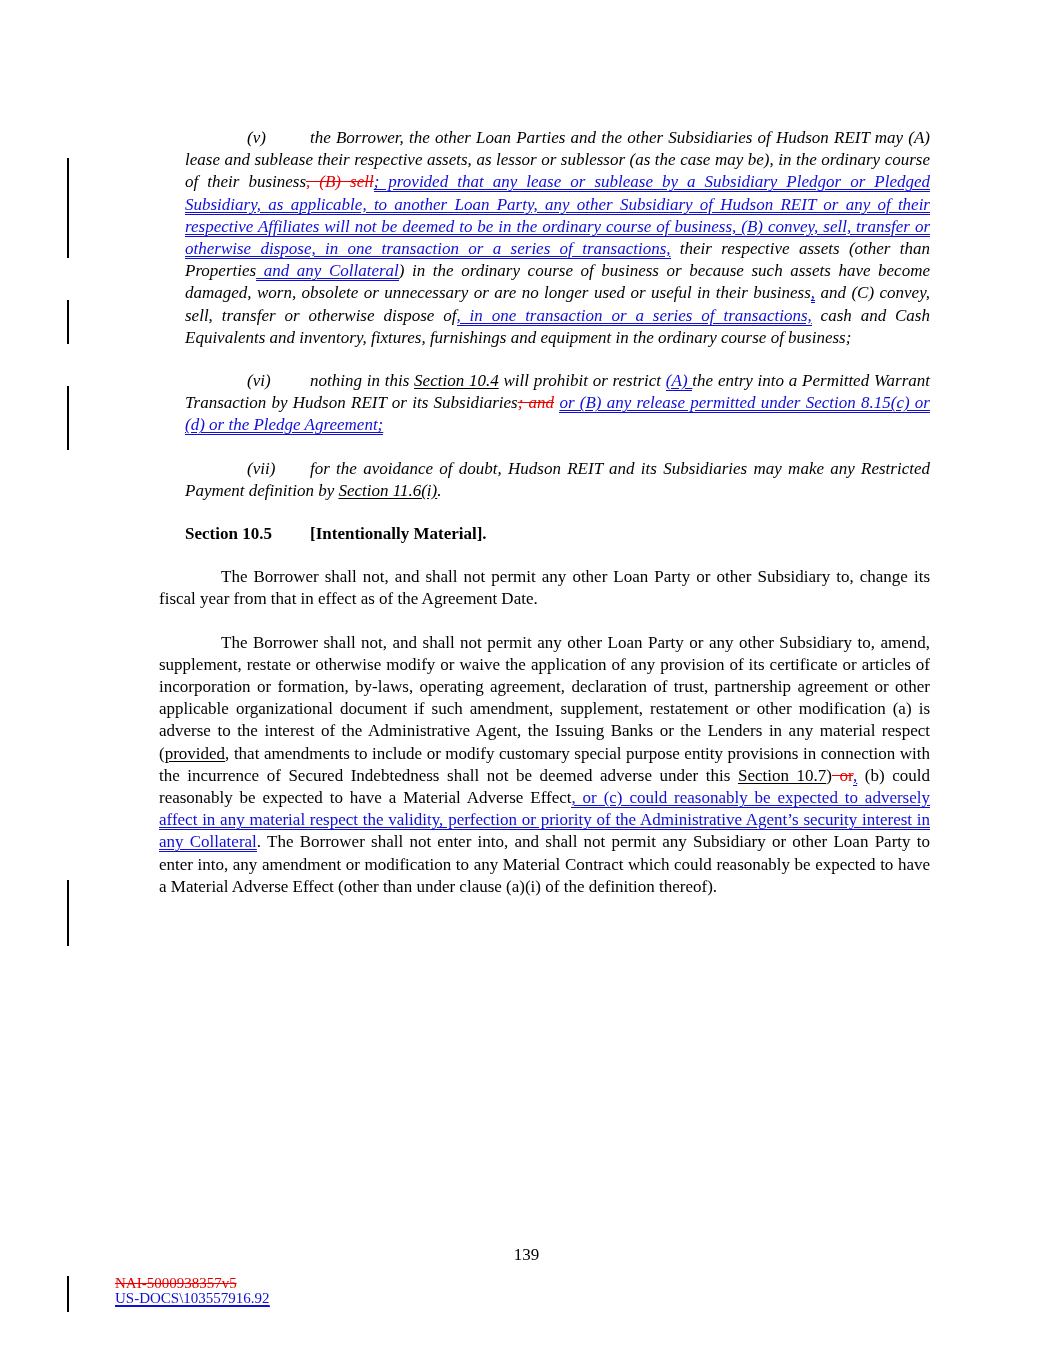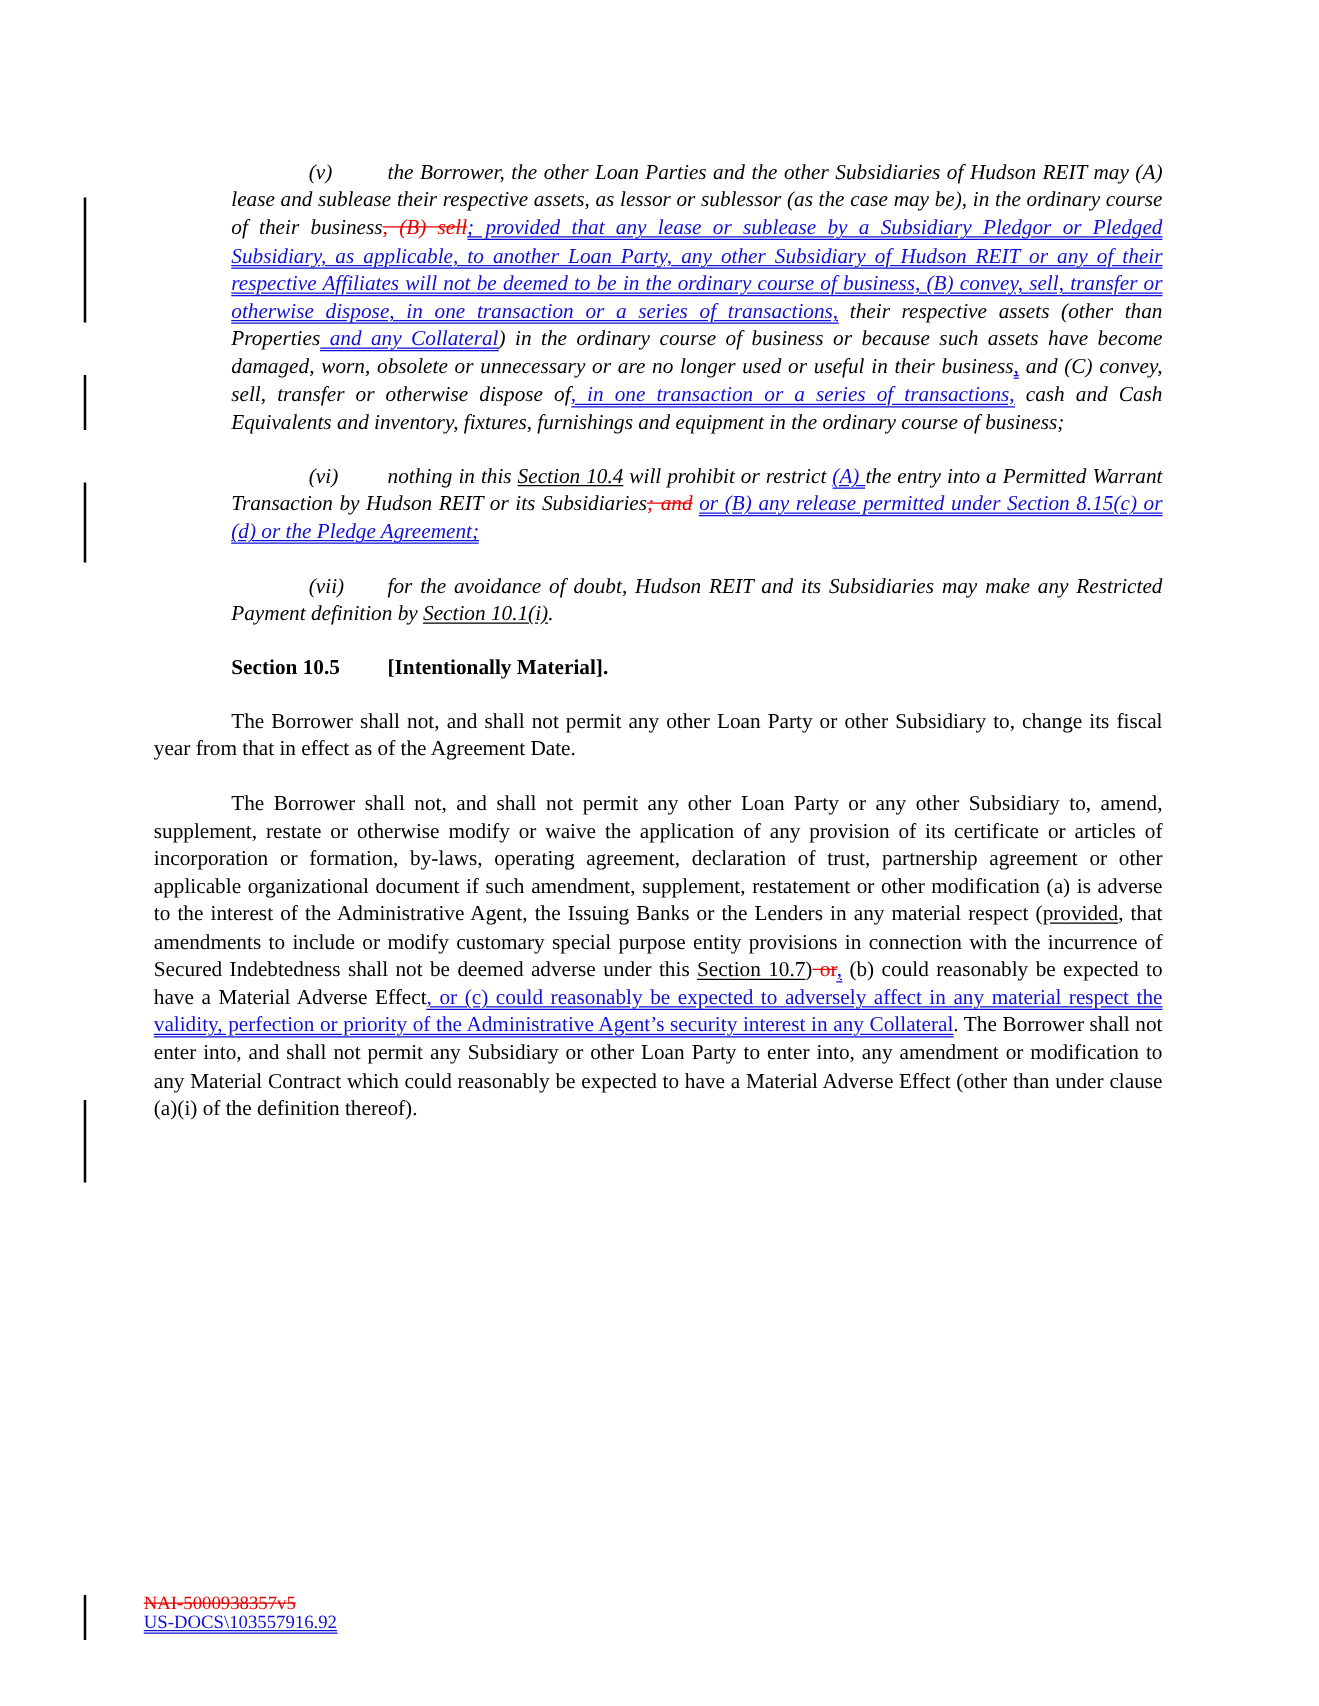--- a/index.html
+++ b/index.html
@@ -10,21 +10,21 @@
     font-family: "Liberation Serif", serif;
     color: var(--txt);
     overflow: hidden;
   }
   .page { position: absolute; inset: 0; }
   .content {
     position: absolute; left: 123px; top: 127px; width: 807px;
   }
   .para {
     font-size: 17px; line-height: 22.2px;
-    text-align: justify; margin-bottom: 21px;
+    text-align: justify; margin-bottom: 21px; margin-left: 36px;
   }
   .para.sub  { margin-left: 62px; text-indent: 62px; font-style: italic; }
   .para.body { text-indent: 62px; }
   .para.heading { margin-left: 62px; font-weight: bold; text-align: left; }
   .blk-label { display: inline-block; text-indent: 0; }
   .sub .blk-label { width: 63px; }
   .heading .blk-label { width: 125px; font-family: Liberation Serif, serif; }
   .run-n { color: var(--txt); }
   .run-b { font-weight: bold; }
   .run-ref { text-decoration: underline; text-underline-offset: 2px; }
@@ -55,22 +55,23 @@
   <div>
       <div class="change-bar" style="top: 158px; height: 100px;"></div>
       <div class="change-bar" style="top: 300px; height: 44px;"></div>
       <div class="change-bar" style="top: 386px; height: 64px;"></div>
       <div class="change-bar" style="top: 880px; height: 66px;"></div>
       <div class="change-bar" style="top: 1276px; height: 36px;"></div>
     </div>
   <div class="content">
       <p class="para sub"><span class="blk-label">(v)</span><span class="run-n">the Borrower, the other Loan Parties and the other Subsidiaries of Hudson REIT may (A) lease and sublease their respective assets, as lessor or sublessor (as the case may be), in the ordinary course of their business</span><span class="run-del">, (B) sell</span><span class="run-ins">; provided that any lease or sublease by a Subsidiary Pledgor or Pledged Subsidiary, as applicable, to another Loan Party, any other Subsidiary of Hudson REIT or any of their respective Affiliates will not be deemed to be in the ordinary course of business, (B) convey, sell, transfer or otherwise dispose, in one transaction or a series of transactions,</span><span class="run-n"> their respective assets (other than Properties</span><span class="run-ins"> and any Collateral</span><span class="run-n">) in the ordinary course of business or because such assets have become damaged, worn, obsolete or unnecessary or are no longer used or useful in their business</span><span class="run-ins">,</span><span class="run-n"> and (C) convey, sell, transfer or otherwise dispose of</span><span class="run-ins">, in one transaction or a series of transactions,</span><span class="run-n"> cash and Cash Equivalents and inventory, fixtures, furnishings and equipment in the ordinary course of business;</span></p>
       <p class="para sub"><span class="blk-label">(vi)</span><span class="run-n">nothing in this </span><span class="run-ref">Section 10.4</span><span class="run-n"> will prohibit or restrict </span><span class="run-ins">(A) </span><span class="run-n">the entry into a Permitted Warrant Transaction by Hudson REIT or its Subsidiaries</span><span class="run-del">; and</span><span class="run-n"> </span><span class="run-ins">or (B) any release permitted under Section 8.15(c) or (d) or the Pledge Agreement;</span></p>
-      <p class="para sub"><span class="blk-label">(vii)</span><span class="run-n">for the avoidance of doubt, Hudson REIT and its Subsidiaries may make any Restricted Payment definition by </span><span class="run-ref">Section 10.1(i)</span><span class="run-n">.</span></p>
+      <p class="para sub"><span class="blk-label">(vii)</span><span class="run-n">for the avoidance of doubt, Hudson REIT and its Subsidiaries may make any Restricted Payment definition by </span><span class="run-ref">Section 11.6(i)</span><span class="run-n">.</span></p>
       <p class="para heading"><span class="blk-label run-b">Section 10.5</span><span class="run-b">[Intentionally Material].</span></p>
       <p class="para body"><span class="run-n">The Borrower shall not, and shall not permit any other Loan Party or other Subsidiary to, change its fiscal year from that in effect as of the Agreement Date.</span></p>
       <p class="para body"><span class="run-n">The Borrower shall not, and shall not permit any other Loan Party or any other Subsidiary to, amend, supplement, restate or otherwise modify or waive the application of any provision of its certificate or articles of incorporation or formation, by-laws, operating agreement, declaration of trust, partnership agreement or other applicable organizational document if such amendment, supplement, restatement or other modification (a) is adverse to the interest of the Administrative Agent, the Issuing Banks or the Lenders in any material respect (</span><span class="run-ref">provided</span><span class="run-n">, that amendments to include or modify customary special purpose entity provisions in connection with the incurrence of Secured Indebtedness shall not be deemed adverse under this </span><span class="run-ref">Section 10.7</span><span class="run-n">)</span><span class="run-del"> or</span><span class="run-ins">,</span><span class="run-n"> (b) could reasonably be expected to have a Material Adverse Effect</span><span class="run-ins">, or (c) could reasonably be expected to adversely affect in any material respect the validity, perfection or priority of the Administrative Agent’s security interest in any Collateral</span><span class="run-n">.  The Borrower shall not enter into, and shall not permit any Subsidiary or other Loan Party to enter into, any amendment or modification to any Material Contract which could reasonably be expected to have a Material Adverse Effect (other than under clause (a)(i) of the definition thereof).</span></p>
     </div>
+  <div class="footer-pagenum">139</div>
   <div class="doc-ids">
       <div class="doc-id-line"><span class="run-del">NAI-5000938357v5</span></div>
       <div class="doc-id-line"><span class="run-ins">US-DOCS\103557916.92</span></div>
     </div>
 </div>
 
 </body></html>

